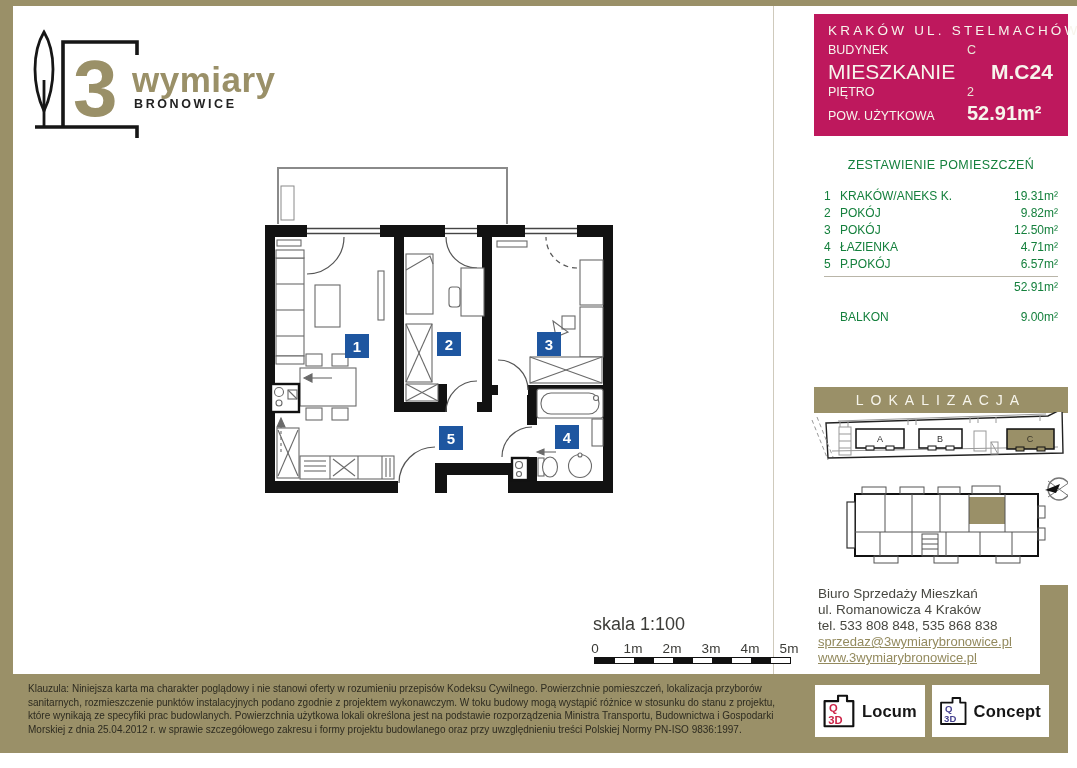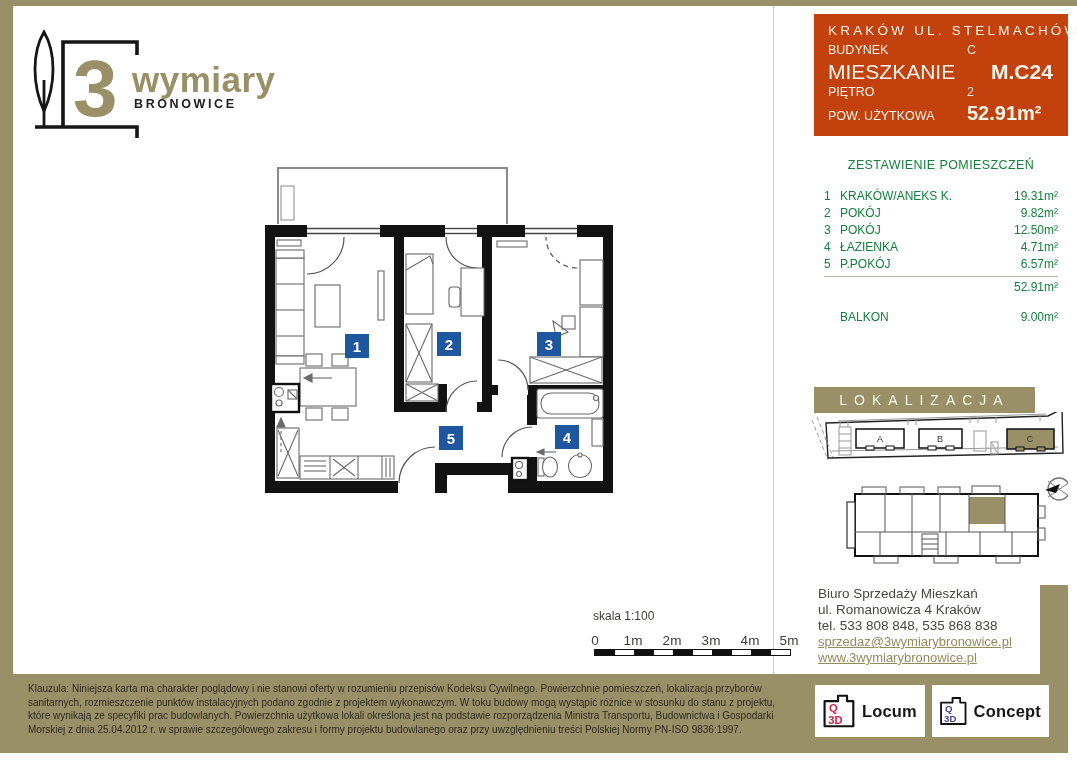--- a/index.html
+++ b/index.html
@@ -8,21 +8,21 @@
 
   
   .border-top{position:absolute;left:0;top:0;width:1077px;height:6px;background:#9a9068;}
   .border-left{position:absolute;left:0;top:0;width:13px;height:753px;background:#9a9068;}
   .sep-line{position:absolute;left:773px;top:6px;width:1px;height:668px;background:#cfcabc;}
 
   
   #logo{position:absolute;left:20px;top:25px;width:270px;height:125px;}
 
   
-  .hdr{position:absolute;left:814px;top:14px;width:254px;height:122px;background:#c2410c;color:#f7f5ec;padding:8px 10px 0 14px;box-sizing:border-box;}
+  .hdr{position:absolute;left:814px;top:14px;width:254px;height:122px;background:#be185d;color:#f7f5ec;padding:8px 10px 0 14px;box-sizing:border-box;}
   .hdr-title{font-size:13.5px;letter-spacing:3.2px;font-weight:400;white-space:nowrap;line-height:18px;margin-bottom:2px;}
   .hdr-row{display:flex;align-items:baseline;}
   .hdr-row .lbl{width:139px;flex:0 0 139px;}
   .hdr-row.small{font-size:12.5px;line-height:17px;}
   .hdr-row.small .val{color:#e9e5d6;}
   .hdr-row.big{font-size:21px;line-height:25px;gap:24px;}
   .hdr-row.big .val{font-weight:bold;}
   .hdr-row.area .lbl{font-size:12.5px;}
   .hdr-row.area{font-size:20px;line-height:25px;}
   .hdr-row.area .val{font-weight:bold;}
@@ -34,21 +34,21 @@
   .r-row .no{width:16px;flex:0 0 16px;}
   .r-row .nm{flex:1;}
   .r-row .ar{text-align:right;}
   .r-div{border-top:1px solid #b9b5a8;margin-top:3px;}
   .r-total{text-align:right;font-size:12px;line-height:17px;margin-top:2px;}
   .r-balkon{display:flex;font-size:12px;line-height:17px;margin-top:13px;}
   .r-balkon .no{width:16px;flex:0 0 16px;}
   .r-balkon .nm{flex:1;}
 
   
-  .loc-banner{position:absolute;left:814px;top:387px;width:221px;height:26px;background:#9a9068;color:#f7f5ec;
+  .loc-banner{position:absolute;left:814px;top:387px;width:254px;height:26px;background:#9a9068;color:#f7f5ec;
     text-align:center;line-height:26px;font-size:14px;letter-spacing:7px;}
   #siteplan{position:absolute;left:810px;top:412px;width:258px;height:162px;}
 
   
   .contact{position:absolute;left:818px;top:586px;width:236px;color:#474740;font-size:13.5px;line-height:16px;}
   .contact a{color:#938a5e;text-decoration:underline;font-size:13px;display:inline-block;line-height:15.5px;}
 
   
   .band-right{position:absolute;left:1040px;top:585px;width:28px;height:89px;background:#9a9068;}
   .strip{position:absolute;left:0;top:674px;width:1068px;height:79px;background:#9a9068;}
@@ -56,21 +56,21 @@
 
   
   .chip{position:absolute;top:685px;height:52px;background:#fff;display:flex;align-items:center;padding:0 8px 0 6px;box-sizing:border-box;}
   .chip1{left:815px;width:110px;}
   .chip2{left:932px;width:117px;}
   .chip .lbl{font-size:16.5px;font-weight:bold;color:#161616;margin-left:5px;letter-spacing:.2px;}
 
   
   #plan{position:absolute;left:0;top:0;width:806px;height:690px;}
   .scale{position:absolute;left:593px;top:608px;width:200px;color:#3c3c38;}
-  .scale .cap{font-size:12px;line-height:17px;margin-bottom:8px;}
+  .scale .cap{font-size:18px;line-height:17px;margin-bottom:8px;margin-top:8px;}
   .scale .ticks{position:relative;height:16px;font-size:13.5px;}
   .scale .ticks span{position:absolute;transform:translateX(-50%);}
   .scale .bar{position:relative;margin-left:1px;width:195px;height:5px;border:1px solid #111;display:flex;}
   .scale .bar i{flex:1;display:block;}
   .scale .bar i:nth-child(odd){background:#111;}
   .scale .bar i:nth-child(even){background:#fff;}
 
   svg text{font-family:"Liberation Sans", sans-serif;}
 </style>
 </head>

